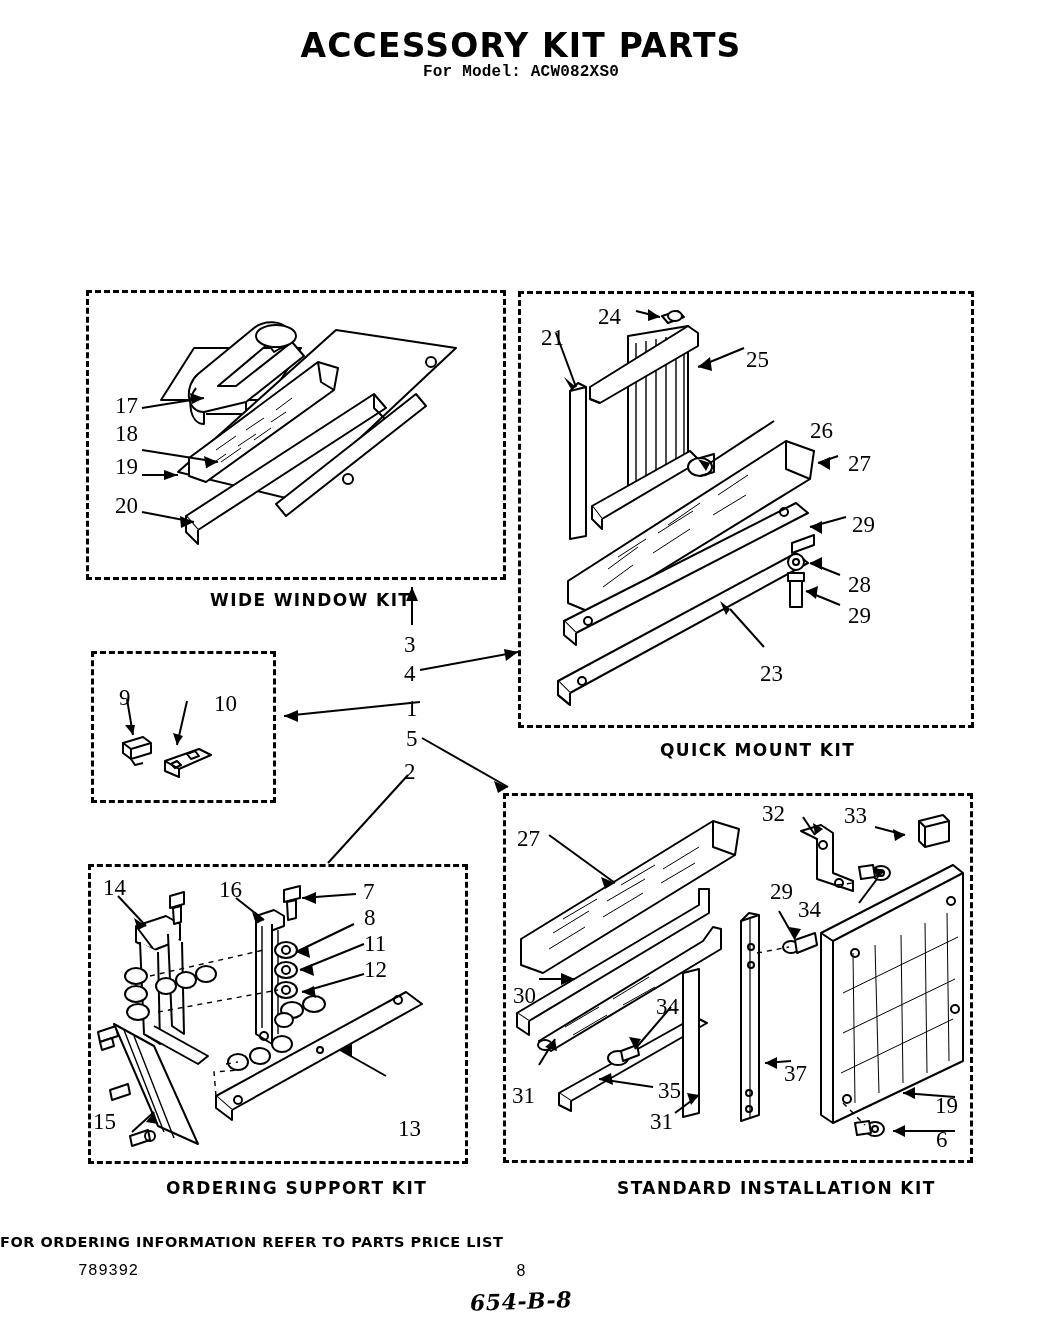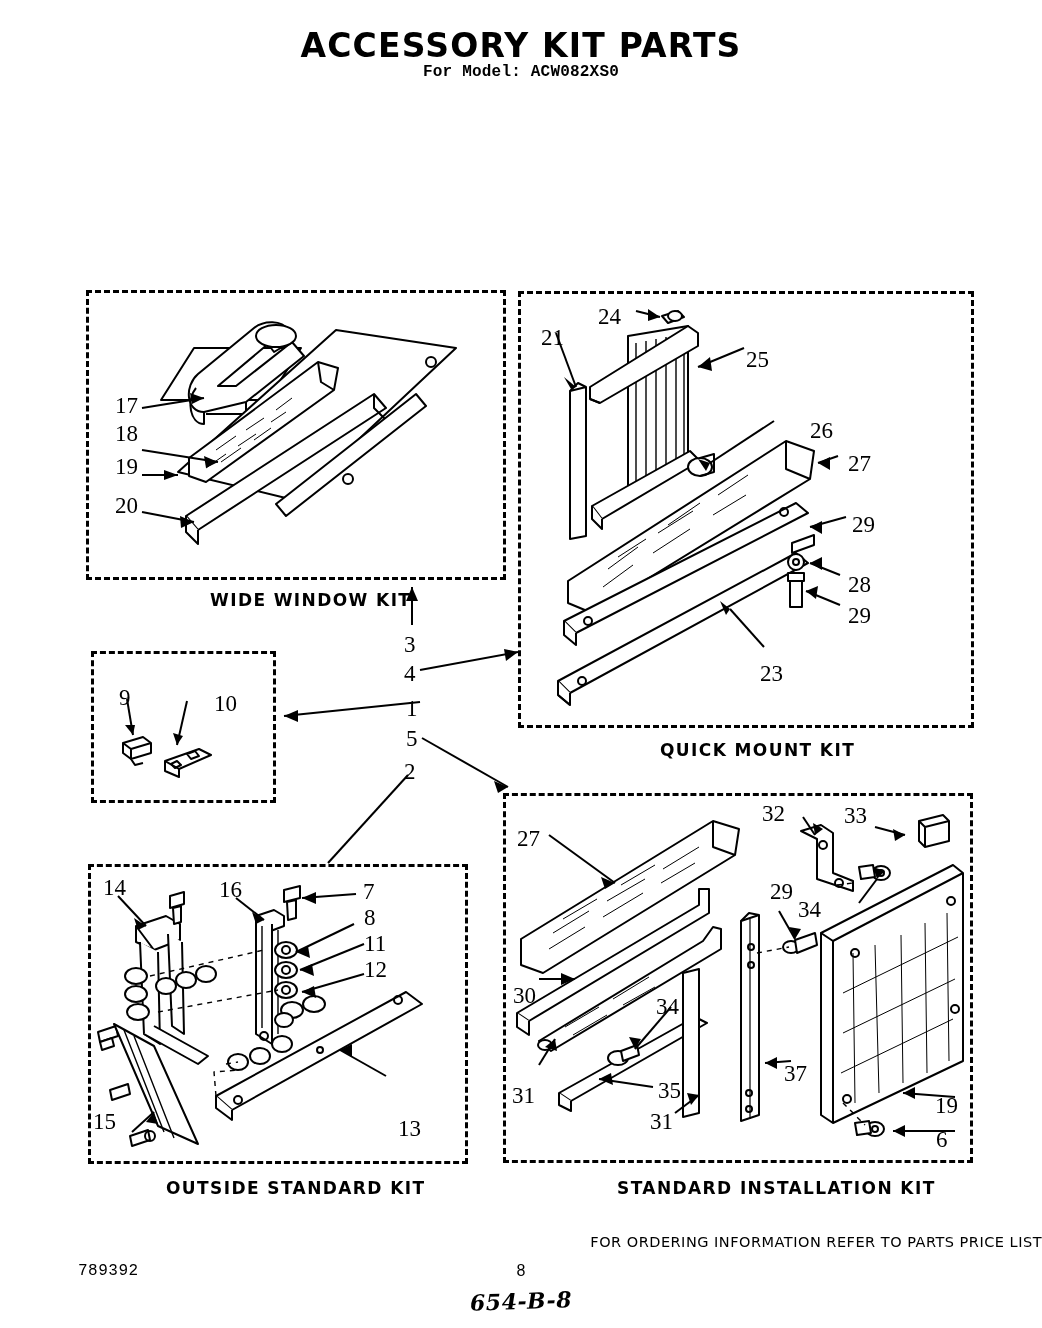--- a/index.html
+++ b/index.html
@@ -70,23 +70,23 @@
   
   .art {
     position: absolute;
     pointer-events: none;
   }
   .art svg { display: block; overflow: visible; }
 
   
   #footer-note {
     position: absolute; left: 0; top: 1234px; width: 1042px;
-    text-align: right;
+    text-align: left;
     font-family: "DejaVu Sans", sans-serif;
-    font-size: 14.5px; font-weight: normal;
+    font-size: 14.5px; font-weight: bold;
     letter-spacing: .5px;
   }
   #footer-partnum {
     position: absolute; left: 78px; top: 1262px;
     font-family: Liberation Mono, monospace;
     font-size: 16px;
     letter-spacing: .5px;
   }
   #footer-page {
     position: absolute; left: 0; top: 1262px; width: 1042px;
@@ -395,21 +395,21 @@
 </svg>
 </div>
 <div class="callout" style="left:103px; top:876px;text-align:right;">14</div>
 <div class="callout" style="left:219px; top:878px;">16</div>
 <div class="callout" style="left:363px; top:880px;">7</div>
 <div class="callout" style="left:364px; top:906px;">8</div>
 <div class="callout" style="left:364px; top:932px;">11</div>
 <div class="callout" style="left:364px; top:958px;">12</div>
 <div class="callout" style="left:398px; top:1117px;text-align:right;">13</div>
 <div class="callout" style="left:93px; top:1110px;">15</div>
-<div class="panel-title" style="left:166px; top:1178px;">OUTSIDE STANDARD KIT</div>
+<div class="panel-title" style="left:166px; top:1178px;">ORDERING SUPPORT KIT</div>
 
 <div class="panel" style="left:503px; top:793px; width:470px; height:370px;"></div>
 <div class="art" style="left:503px; top:793px;">
 <svg width="470" height="370" viewBox="0 0 470 370">
   <g fill="none" stroke="#000" stroke-width="2" stroke-linejoin="round">
 
     <path d="M18 146 L210 28 L236 36 L232 62 L40 180 L18 172 Z" fill="#fff"></path>
     <path d="M18 146 L18 172"></path>
     <path d="M210 28 L210 54 L232 62"></path>
     <g stroke-width="1">

